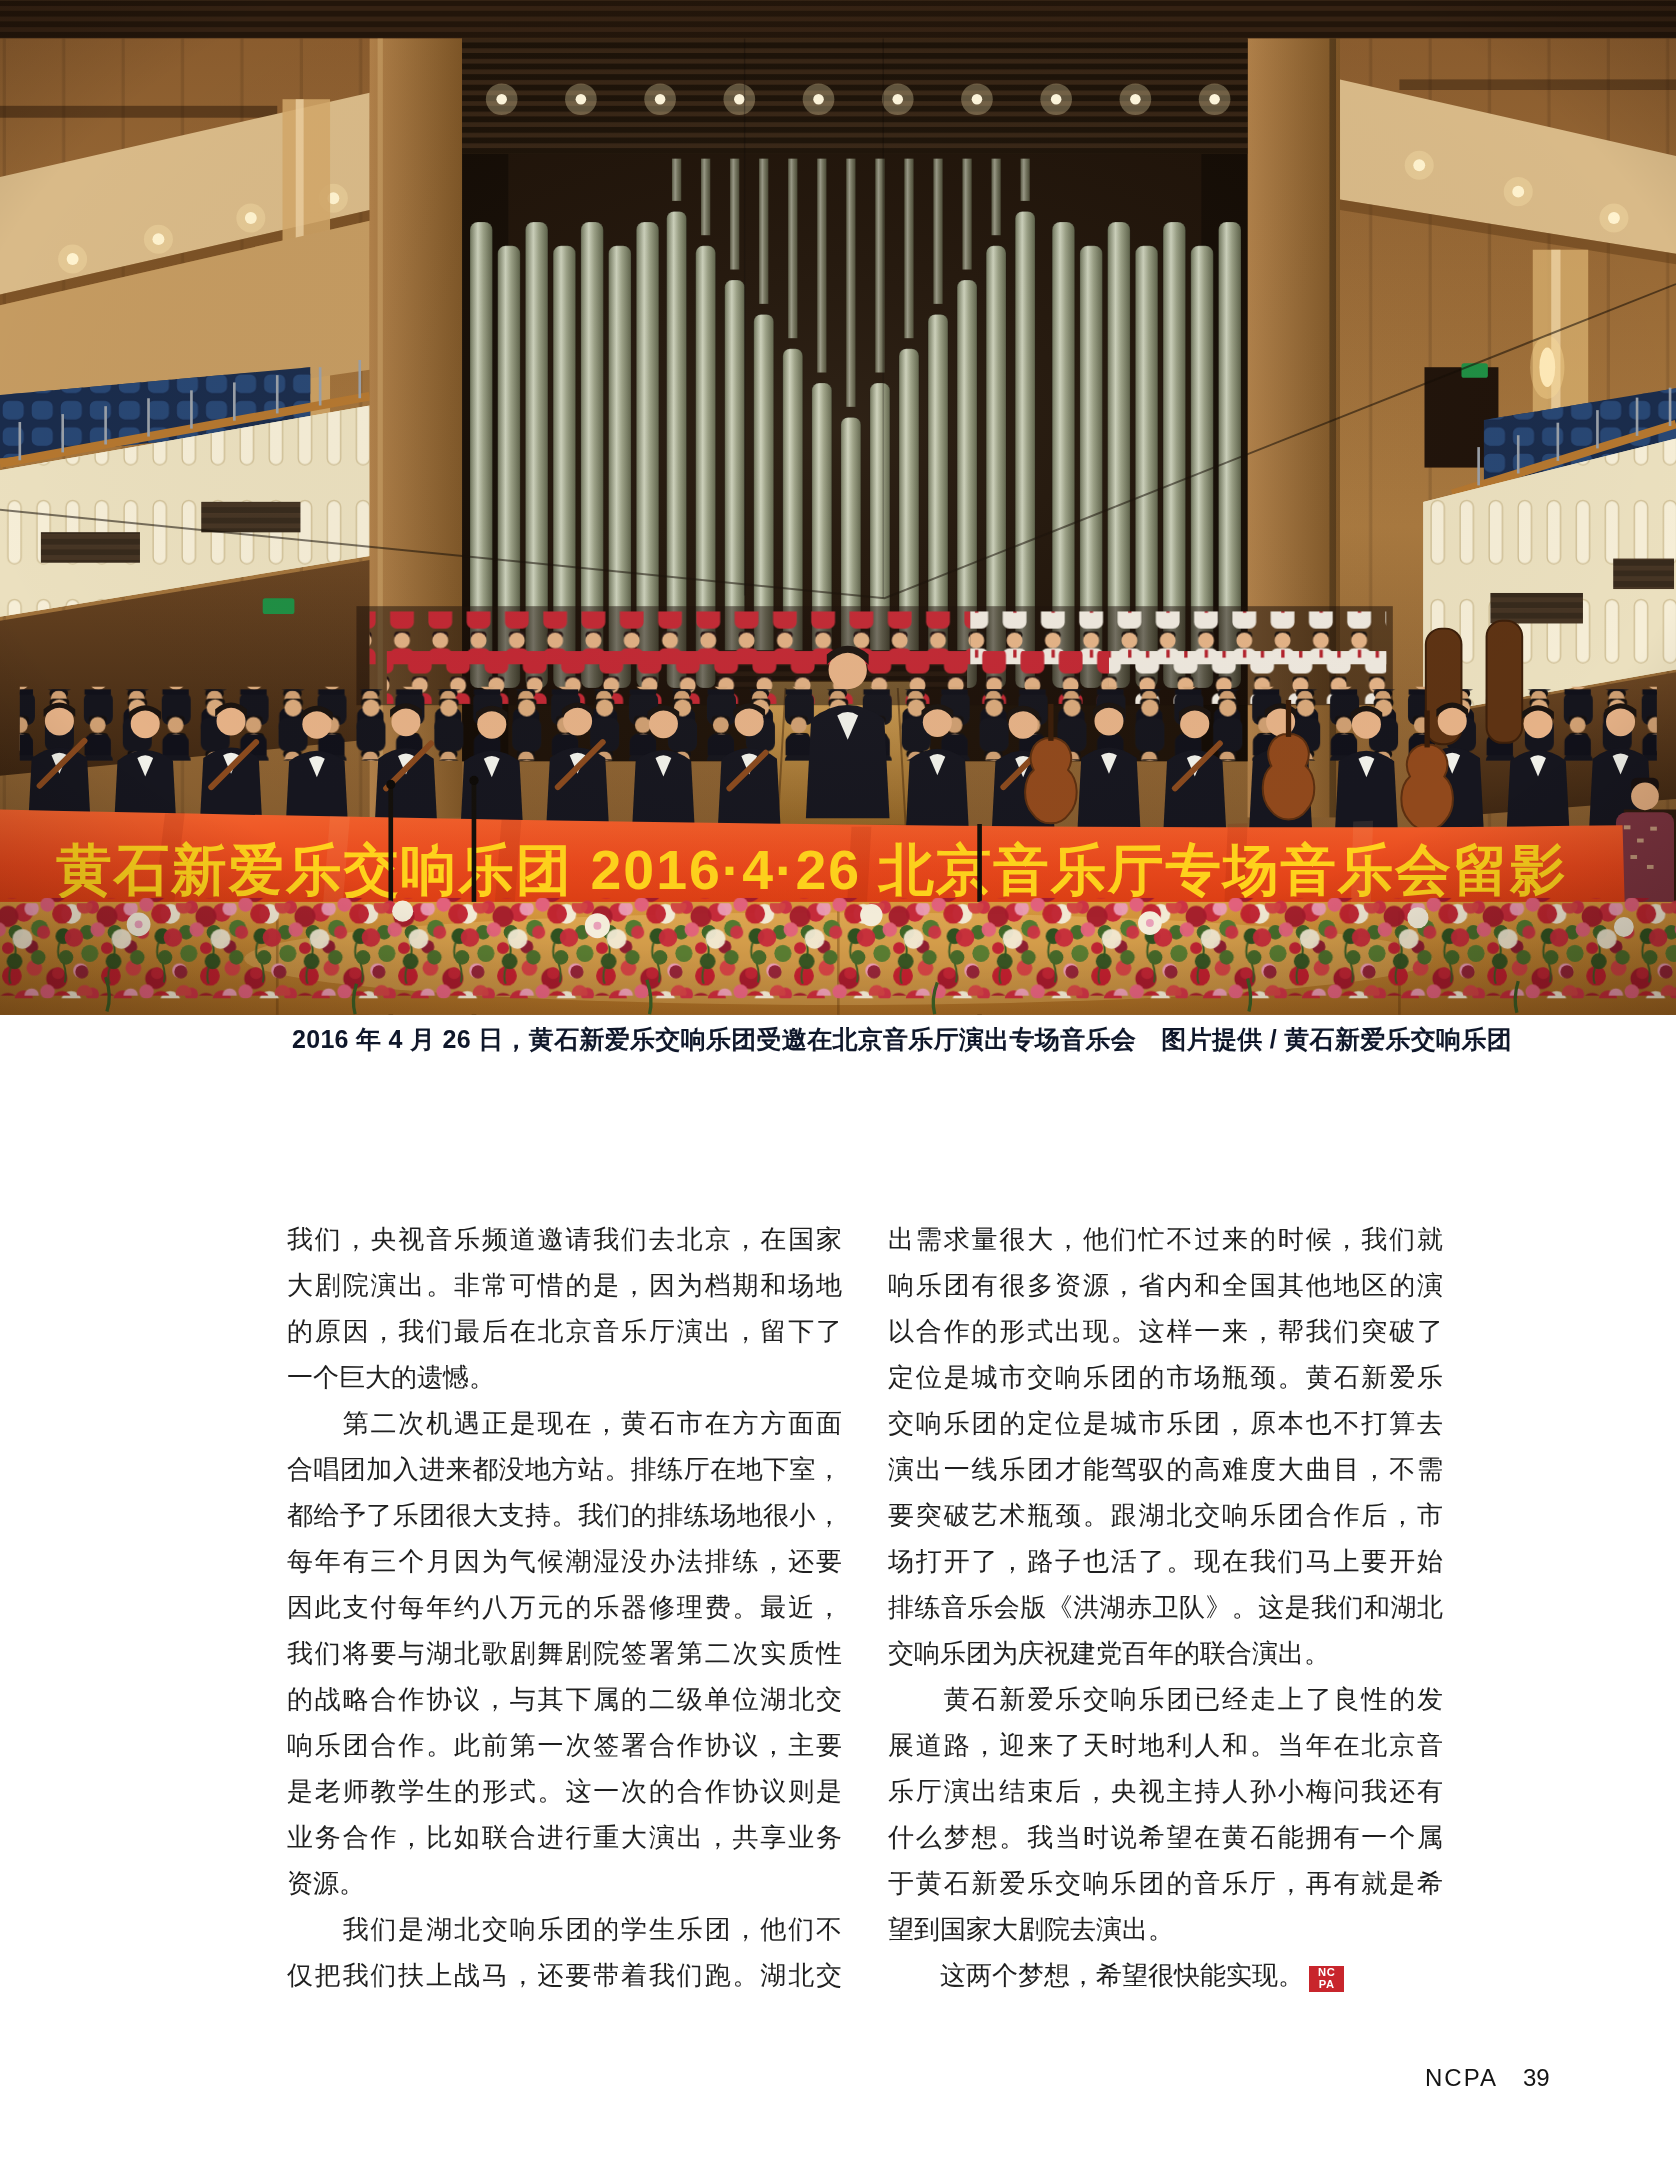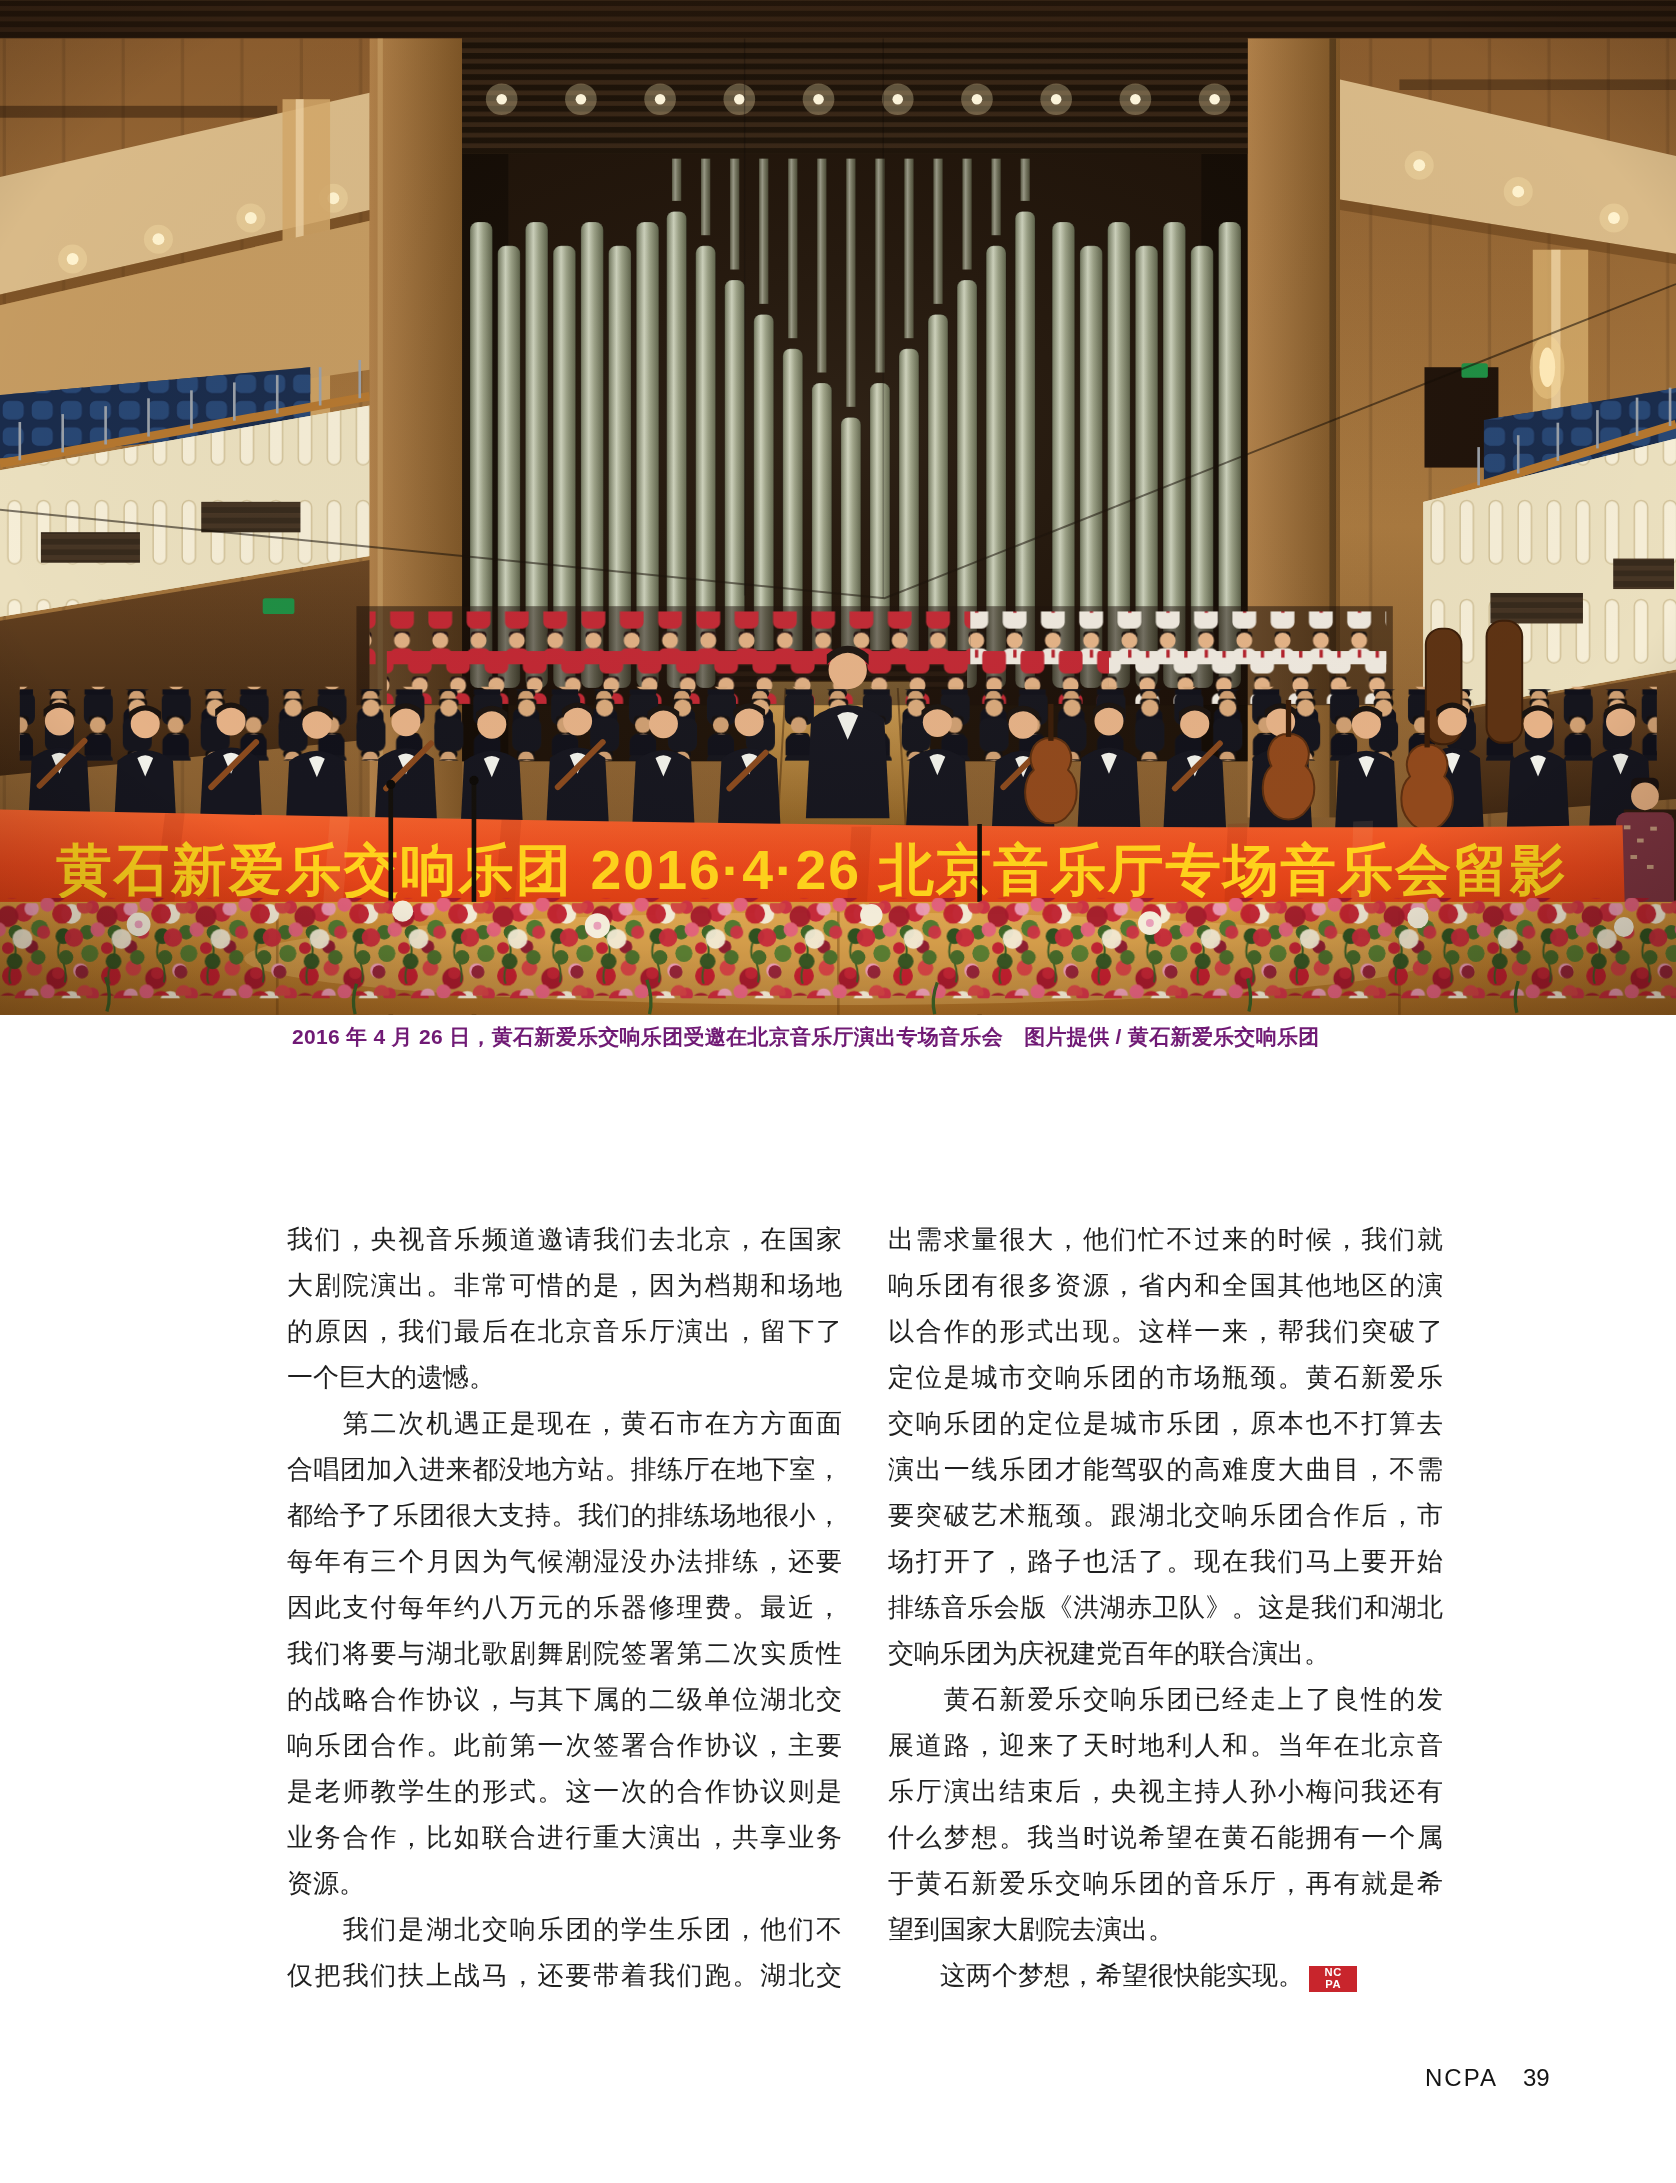--- a/index.html
+++ b/index.html
@@ -4,33 +4,33 @@
 <style>
   html,body{margin:0;padding:0;}
   body{
     width:1676px;height:2183px;background:#ffffff;position:relative;
     font-family:"Liberation Sans","DejaVu Sans",sans-serif;overflow:hidden;
   }
   .photo-wrap{position:absolute;left:0;top:0;width:1676px;height:1015px;}
   .photo-wrap svg{display:block;}
   .caption{
     position:absolute;left:292px;top:1023px;width:1254px;
-    font-size:21px;font-weight:bold;color:#701a75;letter-spacing:0.3px;
+    font-size:25px;font-weight:bold;color:#0f172a;letter-spacing:0.3px;
     white-space:nowrap;
   }
   .columns{position:absolute;left:287px;top:1216px;display:flex;gap:46px;}
   .col{width:555px;}
   .col .line{
     height:46px;line-height:46px;font-size:26px;color:#1f1f1f;
     overflow:hidden;white-space:nowrap;
   }
   .col .line.j{text-align:justify;text-align-last:justify;white-space:normal;}
   .col .line.e{text-align:left;}
   .endmark{
-    display:inline-block;width:48px;height:26.4px;background:#c8252c;
+    display:inline-block;width:35px;height:26.4px;background:#c8252c;
     vertical-align:-4px;margin-left:5.3px;text-align:center;
   }
   .endmark div{
     color:#ffffff;font-size:11.2px;line-height:12.5px;font-weight:bold;
     letter-spacing:0.7px;
   }
   .footer{
     position:absolute;left:1425px;top:2064px;font-size:24px;color:#141414;
     white-space:nowrap;
   }

